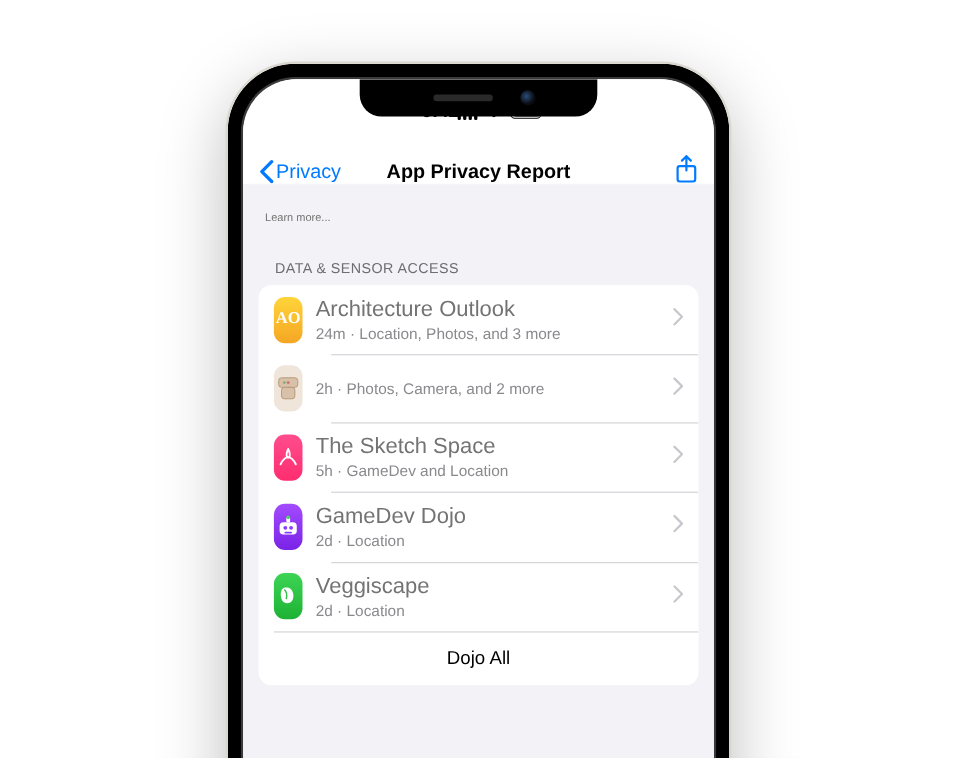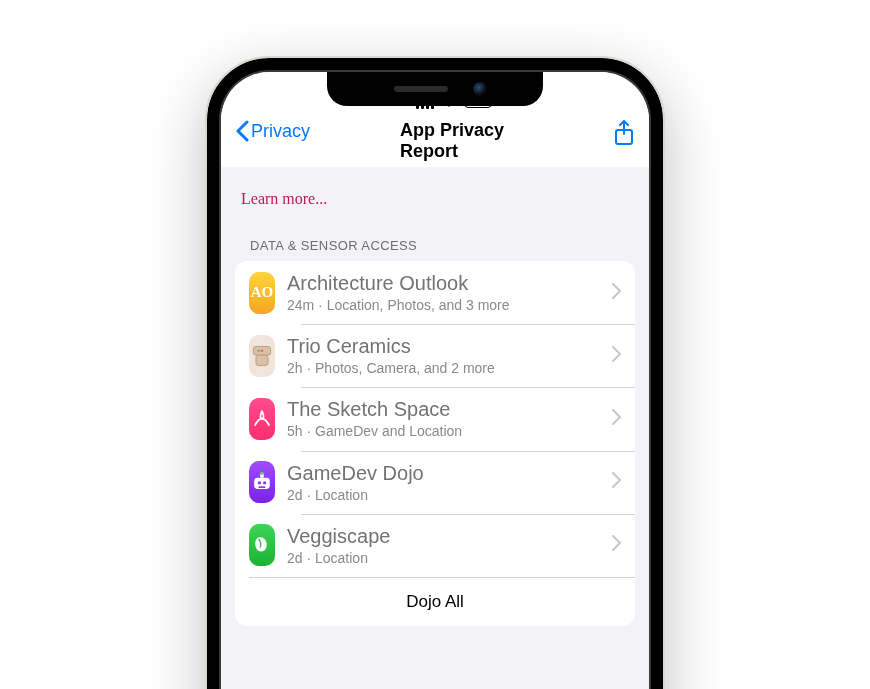--- a/index.html
+++ b/index.html
@@ -88,34 +88,34 @@
     .battery::after {
       content:''; position:absolute; right:-4px; top:4px;
       width:2px; height:6px; background:#000; border-radius:0 2px 2px 0;
     }
     .battery-fill { background:#000; width:100%; height:100%; border-radius:2px; }
 
     .nav-bar {
       background: #fff;
       height: 48px;
       display: flex;
-      align-items: flex-start;
+      align-items: flex-end;
       justify-content: space-between;
       padding: 0 14px;
       border-bottom: 0.5px solid rgba(0,0,0,0.04);
       gap: 12px;
     }
     .nav-back { display:flex; align-items:center; gap:2px; color:#007aff; font-size:18px; cursor:pointer; }
-    .nav-title { font-size: 18px; font-weight: 600; position:absolute; left:50%; transform:translateX(-50%);margin-left:48px; }
+    .nav-title { font-size: 18px; font-weight: 600; position:absolute; left:50%; transform:translateX(-50%); }
     .nav-share svg { display:block; }
 
     .content { background:#f2f2f7; }
     .desc-block { padding: 20px 20px 8px; }
     .desc-text { color:#6d6d72; font-size:14px; line-height:1.4; }
-    .learn-more { color:#be185d; font-size:16px; margin-top:2px; display:inline-block; cursor:pointer;font-family:Liberation Serif, serif; }
+    .learn-more { color:#737373; font-size:10px; margin-top:2px; display:inline-block; cursor:pointer; }
 
     .section-header {
       color:#6d6d72; font-size:13px; letter-spacing:0.4px;
       padding: 22px 29px 8px; text-transform: uppercase;
     }
     .list {
       background:#fff; margin: 0 14px; border-radius: 12px;
       overflow:hidden;
     }
     .row {
@@ -225,21 +225,20 @@
         <div class="row">
           <div class="app-icon ic-tc">
             <svg width="30" height="30" viewBox="0 0 30 30">
                 <rect x="5" y="4" width="20" height="10" rx="3" fill="#d9c0a8" stroke="#b59878"></rect>
                 <rect x="8" y="14" width="14" height="12" rx="3" fill="#d9c0a8" stroke="#b59878"></rect>
                 <circle cx="11" cy="9" r="1.5" fill="#7db07d"></circle>
                 <circle cx="15" cy="9" r="1.5" fill="#cc6f6f"></circle>
               </svg>
           </div>
           <div class="row-text">
-            <div class="row-title">Trio Ceramics</div>
             <div class="row-sub">2h · Photos, Camera, and 2 more</div>
           </div>
           <div class="chevron">
             <svg width="9" height="16" viewBox="0 0 9 16">
                 <path d="M1 1l7 7-7 7" stroke="#c7c7cc" stroke-width="2" fill="none" stroke-linecap="round" stroke-linejoin="round"></path>
               </svg>
           </div>
         </div>
 
         <div class="row">

